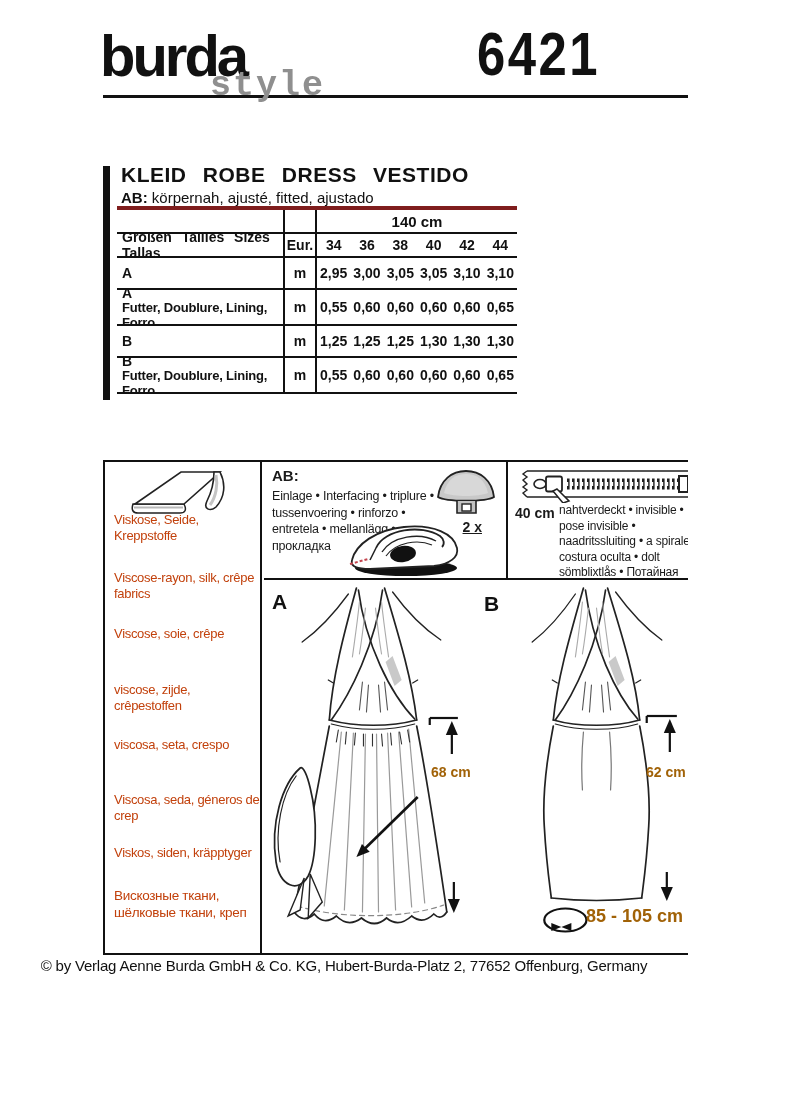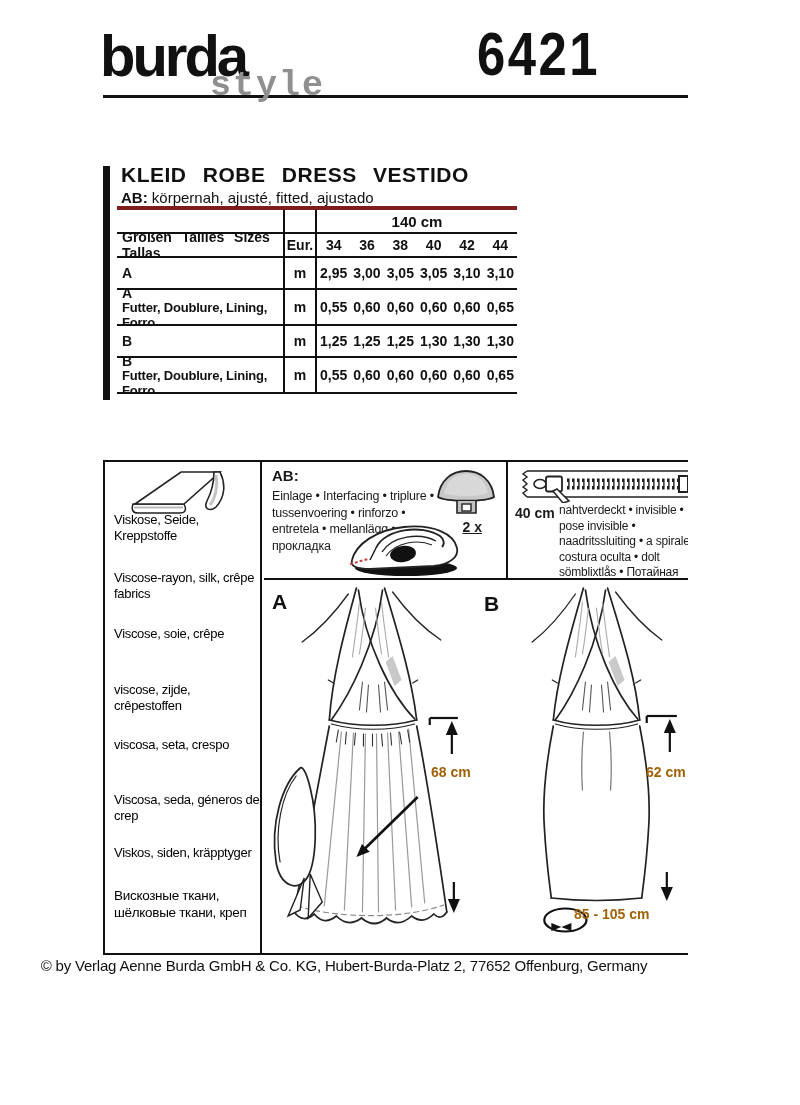--- a/index.html
+++ b/index.html
@@ -53,21 +53,21 @@
   .tc.span6{grid-column:3 / span 6; font-size:15px;}
   
   .panel{
     position:absolute; left:103px; top:460px; width:607px; height:495px;
     border:2px solid #111; background:#fff;
   }
   .fabric-col{
     position:absolute; left:0; top:0; width:157px; height:100%; border-right:2px solid #111;
   }
   .fabric-item{
-    position:absolute; left:9px; font-size:13px; letter-spacing:-0.3px; color:#000000;
+    position:absolute; left:9px; font-size:13px; letter-spacing:-0.3px; color:#c2410c;
     white-space:pre-line; line-height:1.25;
   }
   .notions{
     position:absolute; left:159px; top:0; right:0; height:118px; border-bottom:2px solid #111;
   }
   .interfacing-box{
     position:absolute; left:0; top:0; width:244px; height:100%; border-right:2px solid #111;
     padding:5px 8px;
   }
   .ab-label{font-size:15px; font-weight:800;}
@@ -79,21 +79,21 @@
   .zipper-illu{display:block; margin:0 auto;}
   .zip-row{display:flex; margin-top:0px;}
   .zip-len{font-size:14px; font-weight:700; width:44px; flex:none; padding-top:2px;}
   .zip-text{font-size:12px; line-height:1.3; letter-spacing:-0.2px;}
   
   .views{position:absolute; left:159px; top:120px; right:0; bottom:0;}
   .views-svg{position:absolute; left:0; top:0; width:100%; height:100%;}
   .view-label{position:absolute; font-size:21px; font-weight:700; color:#111;}
   .vl-a{left:8px; top:8px;} .vl-b{left:220px; top:10px;}
   .measure{position:absolute; font-size:14px; font-weight:700; color:#a16207; white-space:nowrap;}
-  .m-a{left:167px; top:182px;} .m-b{left:382px; top:182px;} .m-hem{left:310px; top:324px; font-size:14px;}
+  .m-a{left:167px; top:182px;} .m-b{left:382px; top:182px;} .m-hem{left:322px; top:324px; font-size:18px;}
   
   .copyright{
     position:absolute; left:0; top:957px; width:100%; text-align:center;
     font-size:15px; color:#111; letter-spacing:-0.2px;
   }
 </style>
 </head>
 <body>
 
 <div class="page">

